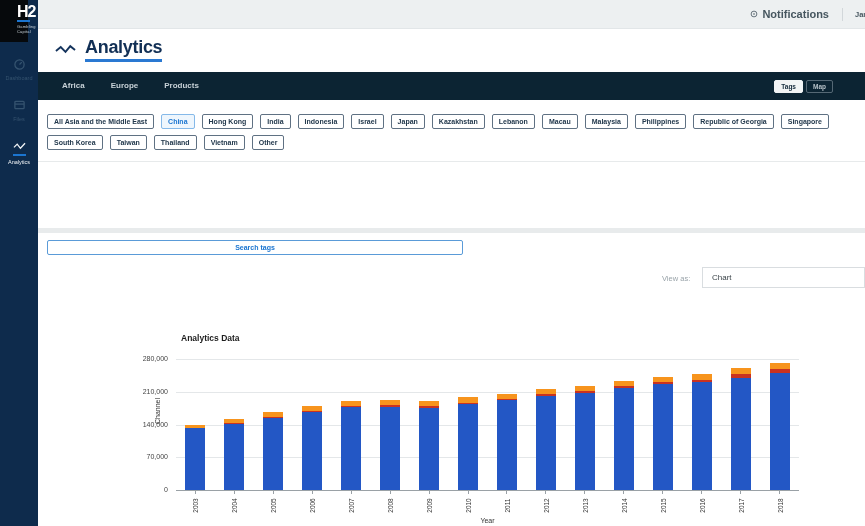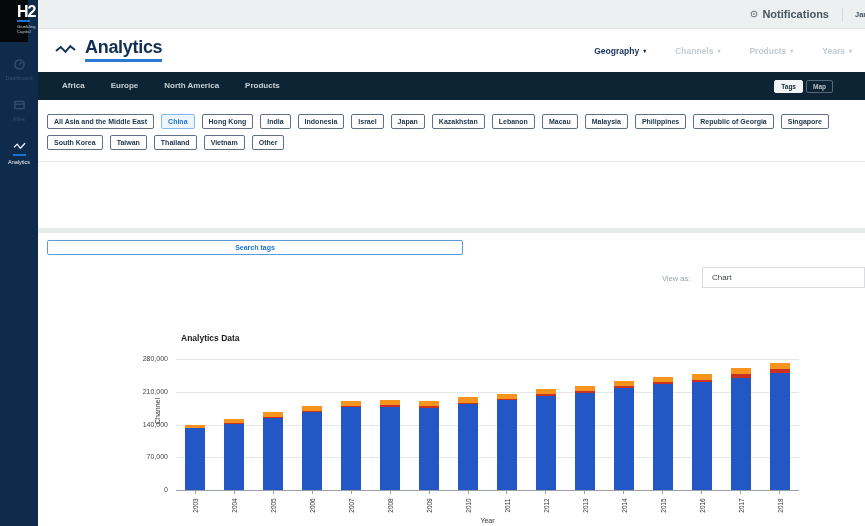--- a/index.html
+++ b/index.html
@@ -127,44 +127,25 @@
     </div>
   </div>
 
   <div class="title-row">
     <div class="page-title">
       <svg viewBox="0 0 22 13">
           <polyline points="1,8 6,4 11,9 16,3 21,7"></polyline>
         </svg>
       <span class="ttl">Analytics</span>
     </div>
-    <div class="filters" id="filters">
-        <div class="filter active">
-          <span>Geography</span>
-          <span class="caret">▾</span>
-        </div>
-        <div class="filter">
-          <span>Channels</span>
-          <span class="caret">▾</span>
-        </div>
-        <div class="filter">
-          <span>Products</span>
-          <span class="caret">▾</span>
-        </div>
-        <div class="filter">
-          <span>Years</span>
-          <span class="caret">▾</span>
-        </div>
-      </div>
   </div>
 
   <div class="region-bar" id="region-bar">
       <div class="tab">Africa</div>
       <div class="tab">Europe</div>
-      <div class="tab">North America</div>
       <div class="tab">Products</div>
     </div>
   <div class="view-toggle" style="position:absolute; right:32px; top:80px; z-index:6;">
     <button class="tgl active">Tags</button>
     <button class="tgl">Map</button>
   </div>
 
   <div class="country-area">
     <div class="ctags" id="ctags">
         <button class="ctag">All Asia and the Middle East</button>

